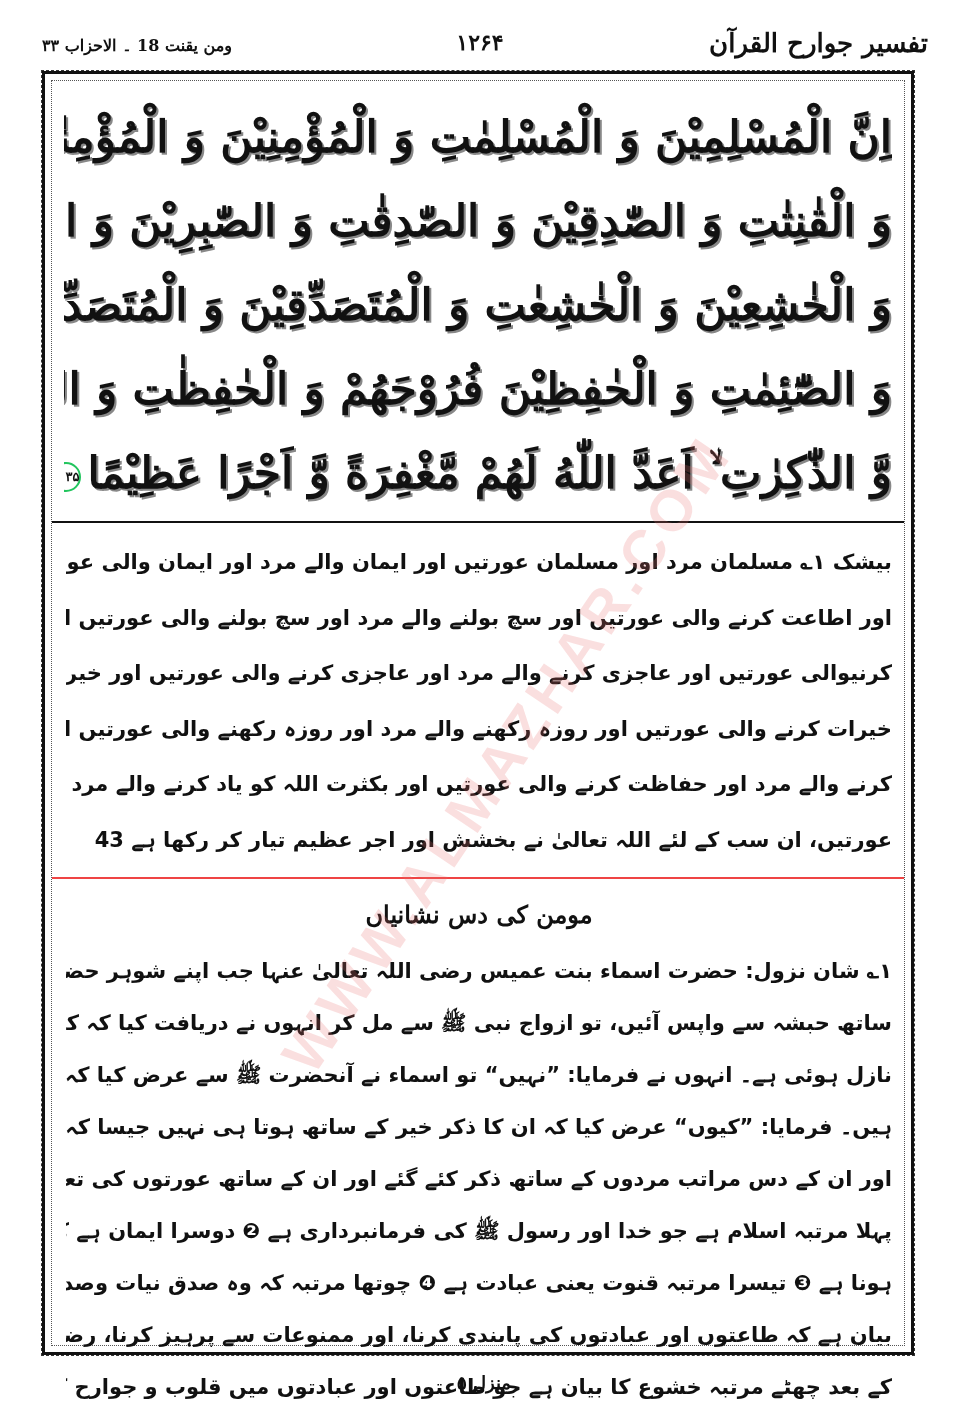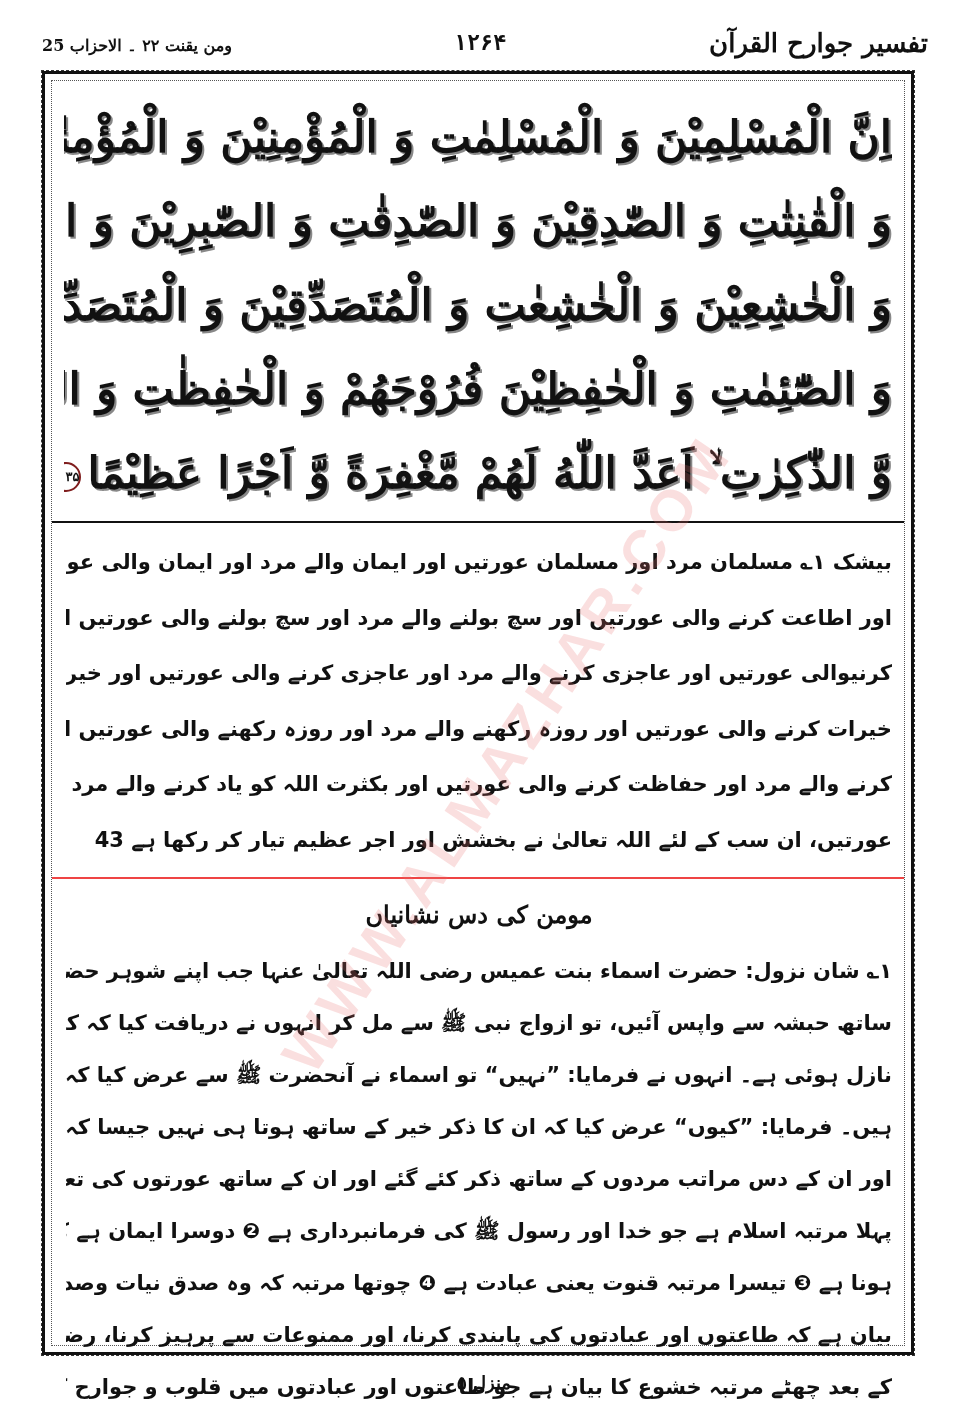--- a/index.html
+++ b/index.html
@@ -1,58 +1,58 @@
 <!DOCTYPE html>
 <html><head>
 <meta charset="utf-8">
 <style>
   html, body { margin:0; padding:0; background:#ffffff; }
   body { width:960px; height:1425px; position:relative; overflow:hidden;
          font-family:"DejaVu Sans", sans-serif; color:#111; }
   .header { position:absolute; top:28px; left:22px; right:22px; height:40px; direction:rtl; }
   .header .title { position:absolute; right:10px; top:0; font-size:26px; font-family:"DejaVu Serif", serif; font-weight:bold; }
-  .header .page-num { position:absolute; left:50%; transform:translateX(-50%); top:2px; font-size:22px; font-weight:bold; font-family:Liberation Mono, monospace; }
+  .header .page-num { position:absolute; left:50%; transform:translateX(-50%); top:2px; font-size:22px; font-weight:bold; font-family:Liberation Serif, serif; }
   .header .surah { position:absolute; left:20px; top:8px; font-size:16px; font-weight:bold; font-family:"DejaVu Serif", serif; }
 
   .frame-outer { position:absolute; left:42px; top:71px; width:872px; height:1284px;
                  border:3px solid #111; border-style:solid; box-sizing:border-box; }
   .frame-outer::before { content:""; position:absolute; inset:-4px; border:1px dashed #333; pointer-events:none; }
   .frame-inner { position:absolute; left:6px; right:6px; top:6px; bottom:6px; border:1px dotted #555; box-sizing:border-box; }
 
   .section { position:absolute; left:0; right:0; direction:rtl; box-sizing:border-box; }
   .sec-verse { top:0; height:440px; padding:14px 12px 0 12px; }
   .sec-trans { top:440px; height:356px; border-top:2px solid #111; padding:12px 12px 0 14px; }
   .sec-comm  { top:796px; bottom:16px; border-top:2px solid #ef4444; padding:6px 12px 0 14px; }
 
   .verse-line { font-family:"DejaVu Serif", serif; font-weight:bold; font-size:44px; line-height:84px;
                 text-align:justify; text-align-last:justify; white-space:nowrap; overflow:hidden;
                 text-shadow:2px 2px 0 #888; }
   .verse-line.last { text-align-last:right; }
-  .ayah-mark { display:inline-block; width:26px; height:26px; border:2px solid #7f1d1d; border-radius:50%;
+  .ayah-mark { display:inline-block; width:26px; height:26px; border:2px solid #22c55e; border-radius:50%;
                font-size:13px; line-height:26px; text-align:center; vertical-align:middle; text-shadow:none; margin-right:6px; }
 
   .trans-line, .comm-line { font-family:"DejaVu Sans", sans-serif; font-weight:bold; font-size:21px; line-height:55.5px;
                 white-space:nowrap; overflow:hidden; text-align:justify; text-align-last:justify; }
   .trans-line.last, .comm-line.last { text-align-last:right; }
   .comm-line { line-height:52px; }
   .comm-heading { text-align:center; font-family:"DejaVu Serif", serif; font-weight:bold; font-size:24px; line-height:60px; }
 
   .footer { position:absolute; top:1372px; left:8px; right:0; text-align:center; direction:rtl; font-size:18px; font-weight:bold; font-family:"DejaVu Serif", serif; }
 
   .watermark { position:absolute; left:130px; top:720px; transform:rotate(-56deg); transform-origin:center;
                font-family:"Liberation Sans", sans-serif; font-weight:bold; font-size:58px; letter-spacing:6px;
                color:rgba(230,110,110,0.22); white-space:nowrap; pointer-events:none; }
 </style>
 </head>
 <body>
 
 <div class="header">
   <div class="title">تفسیر جوارح القرآن</div>
   <div class="page-num">۱۲۶۴</div>
-  <div class="surah">ومن یقنت ۲۲ ۔ الاحزاب 25</div>
+  <div class="surah">ومن یقنت 18 ۔ الاحزاب ۳۳</div>
 </div>
 
 <div class="frame-outer">
   <div class="frame-inner">
 
     <div class="section sec-verse">
       <div class="verse-line">اِنَّ الْمُسْلِمِيْنَ وَ الْمُسْلِمٰتِ وَ الْمُؤْمِنِيْنَ وَ الْمُؤْمِنٰتِ وَ الْقٰنِتِيْنَ</div>
       <div class="verse-line">وَ الْقٰنِتٰتِ وَ الصّٰدِقِيْنَ وَ الصّٰدِقٰتِ وَ الصّٰبِرِيْنَ وَ الصّٰبِرٰتِ</div>
       <div class="verse-line">وَ الْخٰشِعِيْنَ وَ الْخٰشِعٰتِ وَ الْمُتَصَدِّقِيْنَ وَ الْمُتَصَدِّقٰتِ وَ الصَّآئِمِيْنَ</div>
       <div class="verse-line">وَ الصّٰٓئِمٰتِ وَ الْحٰفِظِيْنَ فُرُوْجَهُمْ وَ الْحٰفِظٰتِ وَ الذّٰكِرِيْنَ اللّٰهَ كَثِيْرًا</div>

